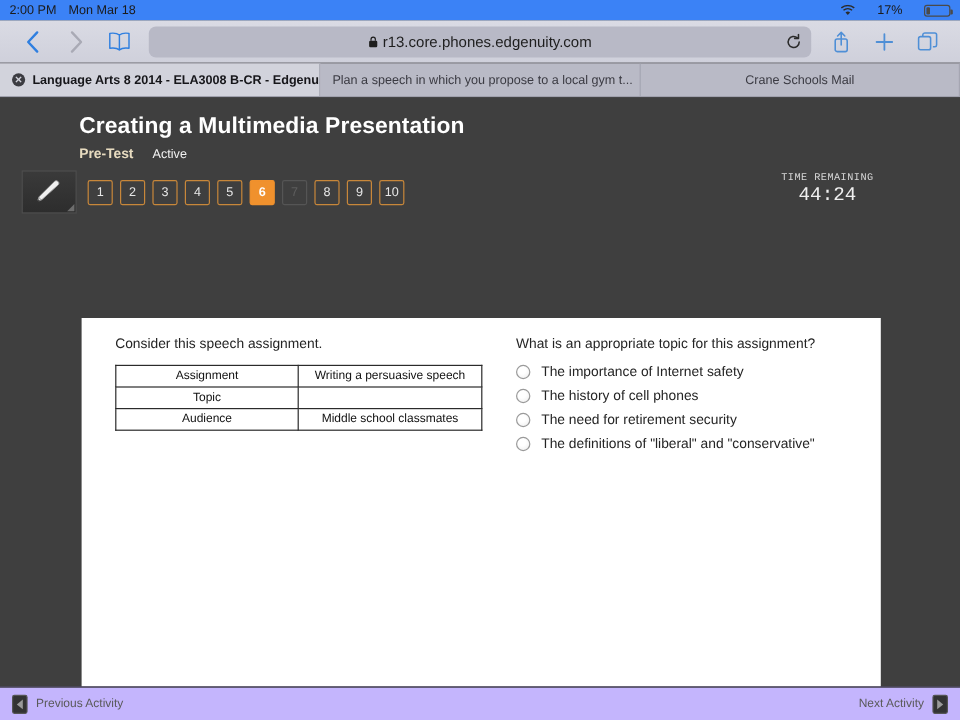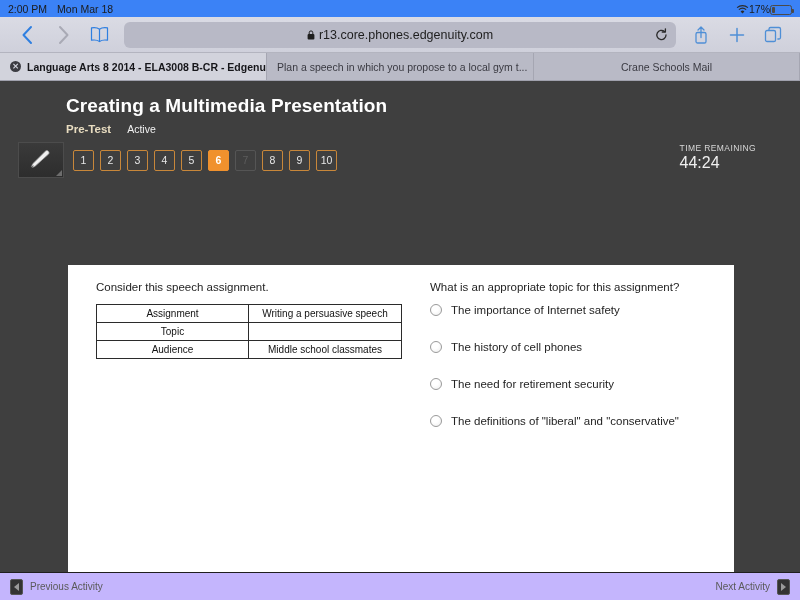--- a/index.html
+++ b/index.html
@@ -13,21 +13,21 @@
   
   .statusbar {
     height: 17px; width: 100%;
     background: #3b82f6;
     display: flex; align-items: center;
     padding: 0 8px;
     font-size: 10.5px; color: #1b1b1b;
     font-weight: 500;
   }
   .sb-left { display: flex; gap: 10px; align-items: center; }
-  .sb-right { margin-left: auto; display: flex; gap: 0; align-items: flex-end; }
+  .sb-right { margin-left: auto; display: flex; gap: 18px; align-items: center; }
   .wifi-ic { display:inline-block; width: 13px; height: 10px; position: relative; }
   .batt {
     width: 22px; height: 10px; border: 1.2px solid #4a4a4a;
     border-radius: 2.5px; position: relative; display:inline-block;
   }
   .batt::after {
     content: ""; position: absolute; right: -3px; top: 3px;
     width: 2px; height: 4px; background: #4a4a4a; border-radius: 0 1px 1px 0;
   }
   .batt > i {
@@ -121,22 +121,22 @@
     width: 21px; height: 21px;
     border: 1px solid #c8873a; border-radius: 2px;
     color: #e7e7e7; font-size: 10.5px;
     display: flex; align-items: center; justify-content: center;
     background: transparent;
   }
   .qnum.cur { background: #f0912d; border-color: #f0912d; color: #fff; font-weight: bold; }
   .qnum.dis { border-color: #555; color: #5d5d5d; }
 
   .timer {
-    position: absolute; right: 44px; top: 62px;
-    color: #d8d8d8;
+    position: absolute; right: 72px; top: 62px;
+    text-align: center; color: #d8d8d8; font-family: Liberation Mono, monospace;
   }
   .timer .lbl { font-size: 8.5px; letter-spacing: .4px; }
   .timer .val { font-size: 16px; margin-top: 1px; color:#efefef; }
 
   
   .card {
     position: absolute; left: 68px; top: 184px;
     width: 666px; height: 360px;
     background: #fff;
     display: flex; flex-direction: column;
@@ -150,21 +150,21 @@
     margin-top: 11px; border-collapse: collapse;
     width: 306px; border: 1.5px solid #2b2b2b;
   }
   table.assign td {
     border: 1.2px solid #2b2b2b;
     font-size: 10px; font-weight: normal; color: #111;
     text-align: center; padding: 3px 4px; height: 18px;
   }
   table.assign td.k { width: 152px; }
 
-  .opts { margin-top: 11px; display: flex; flex-direction: column; gap: 25px; }
+  .opts { margin-top: 11px; display: flex; flex-direction: column; gap: 8px; }
   .opt { display: flex; align-items: center; gap: 9px; }
   .radio {
     width: 12px; height: 12px; border-radius: 50%;
     border: 1.3px solid #9a9a9a;
     background: radial-gradient(circle at 40% 35%, #fff 35%, #ececec 100%);
     flex: 0 0 auto;
   }
   .opt span { font-size: 11.5px; color: #242424; }
 
   .card-foot {

